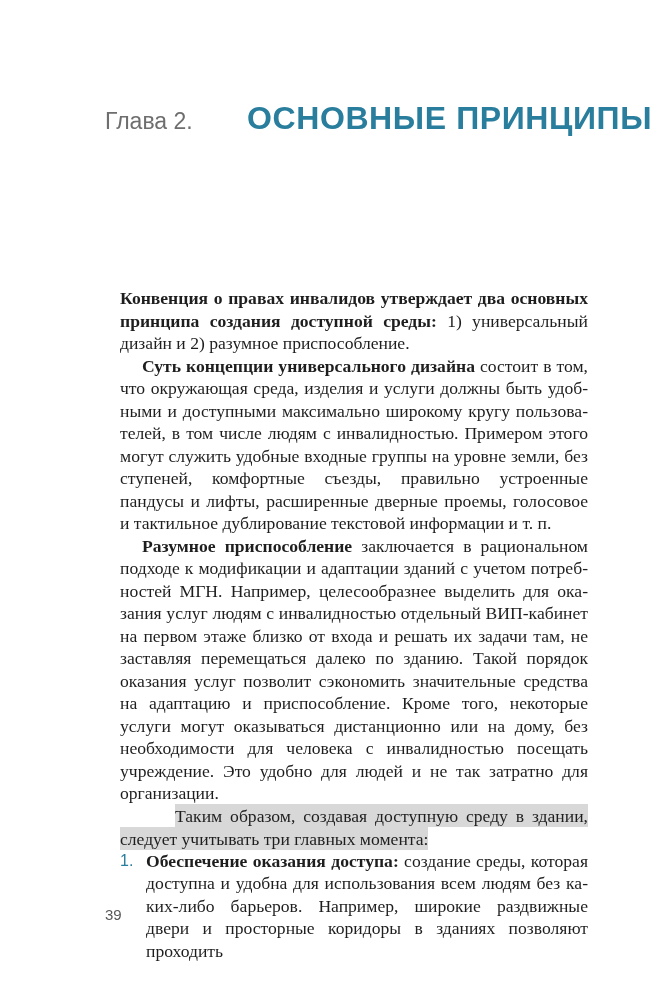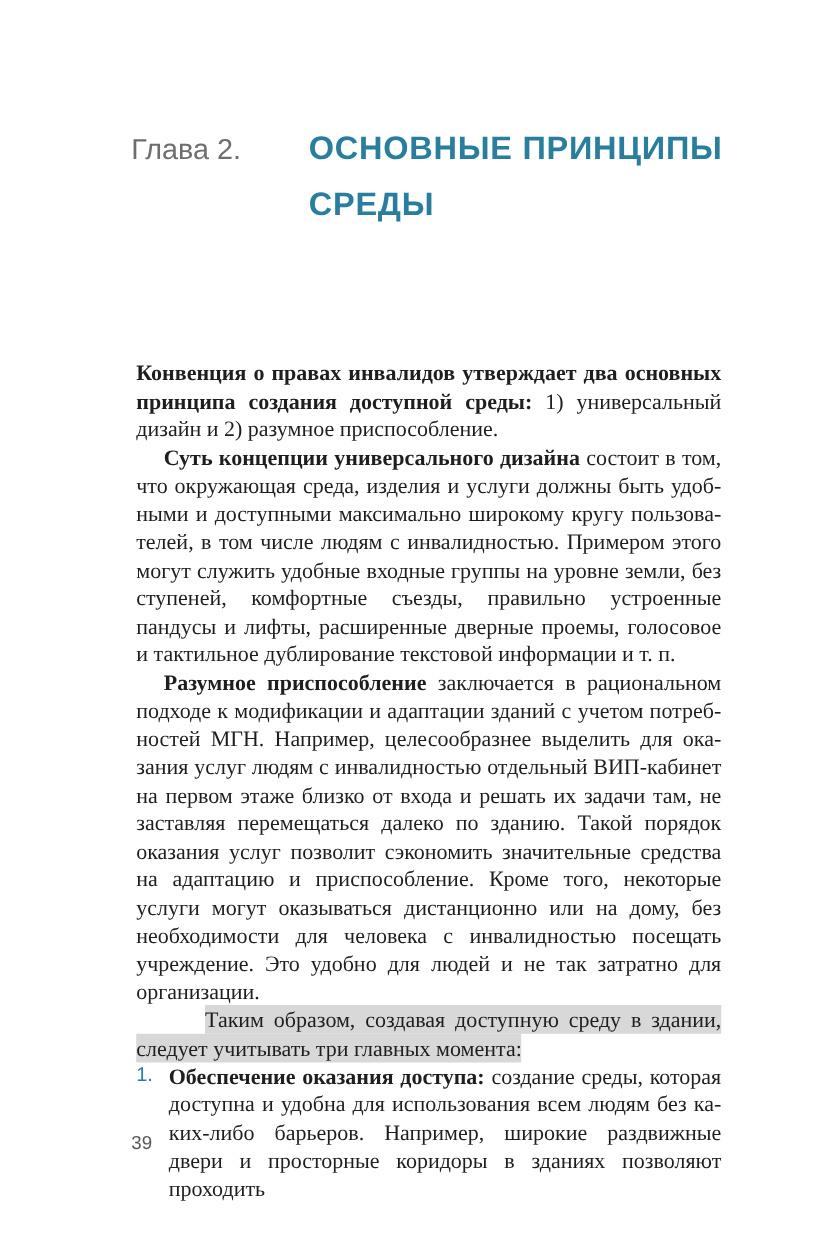--- a/index.html
+++ b/index.html
@@ -24,31 +24,31 @@
     font-family: "Liberation Sans", sans-serif;
     font-size: 23px;
     font-weight: 400;
     color: var(--chapter-label-gray, #6e6e6e);
     line-height: 45px;
   }
   .chapter-title {
     margin: 0;
     font-family: "Liberation Sans", sans-serif;
     font-weight: 700;
-    font-size: 26px;
+    font-size: 32px;
     line-height: 45px;
     letter-spacing: 0.6px;
     color: var(--accent-teal, #2a7e9d);
   }
   .title-line { display: block; }
 
   
   .body-text {
     position: absolute;
-    left: 109px;
+    left: 120px;
     top: 287px;
     width: 468px;
     font-size: 17.6px;
     line-height: 22.5px;
     color: var(--body-text, #1e1e1e);
     text-align: justify;
   }
   .para { margin: 0; text-indent: 22px; }
   .para.no-indent { text-indent: 0; }
   .lead { font-weight: 700; }
@@ -79,21 +79,20 @@
 </style>
 </head>
 <body>
 
 <div class="page">
 
   <div class="chapter-head">
     <span class="chapter-label">Глава 2.</span>
     <h1 class="chapter-title">
       <span class="title-line">ОСНОВНЫЕ ПРИНЦИПЫ</span>
-      <span class="title-line">СРЕДЫ</span>
     </h1>
   </div>
 
   <div class="body-text">
 
     <p class="para no-indent"><strong class="lead">Конвенция о правах инвалидов утверждает два основ­ных принципа создания доступной среды:</strong><span> 1) универсаль­ный дизайн и 2) разумное приспособление.</span></p>
 
     <p class="para"><strong class="lead">Суть концепции универсального дизайна</strong><span> состоит в том, что окружающая среда, изделия и услуги должны быть удоб­ными и доступными максимально широкому кругу пользова­телей, в том числе людям с инвалидностью. Примером этого могут служить удобные входные группы на уровне земли, без ступеней, комфортные съезды, правильно устроенные пандусы и лифты, расширенные дверные проемы, голосовое и тактиль­ное дублирование текстовой информации и т. п.</span></p>
 
     <p class="para"><strong class="lead">Разумное приспособление</strong><span> заключается в рациональном подходе к модификации и адаптации зданий с учетом потреб­ностей МГН. Например, целесообразнее выделить для ока­зания услуг людям с инвалидностью отдельный ВИП-каби­нет на первом этаже близко от входа и решать их задачи там, не заставляя перемещаться далеко по зданию. Такой порядок оказания услуг позволит сэкономить значительные сред­ства на адаптацию и приспособление. Кроме того, некоторые услуги могут оказываться дистанционно или на дому, без необ­ходимости для человека с инвалидностью посещать учрежде­ние. Это удобно для людей и не так затратно для организации.</span></p>

